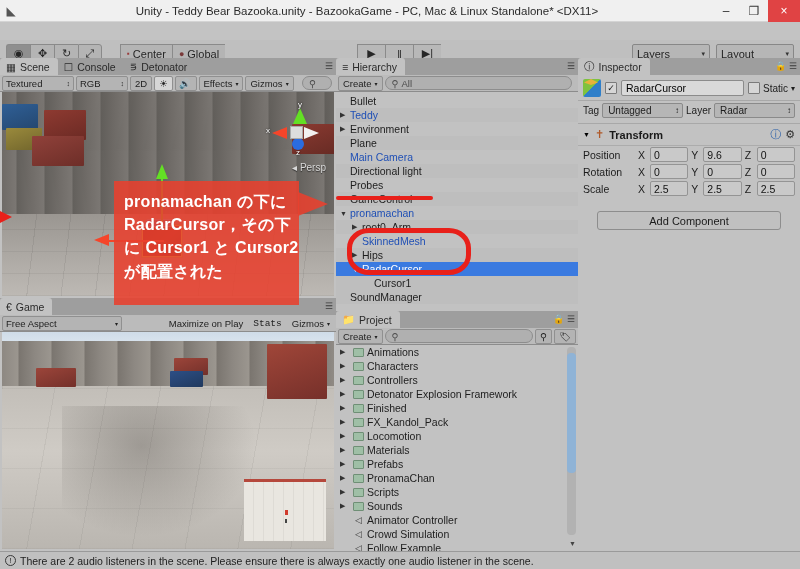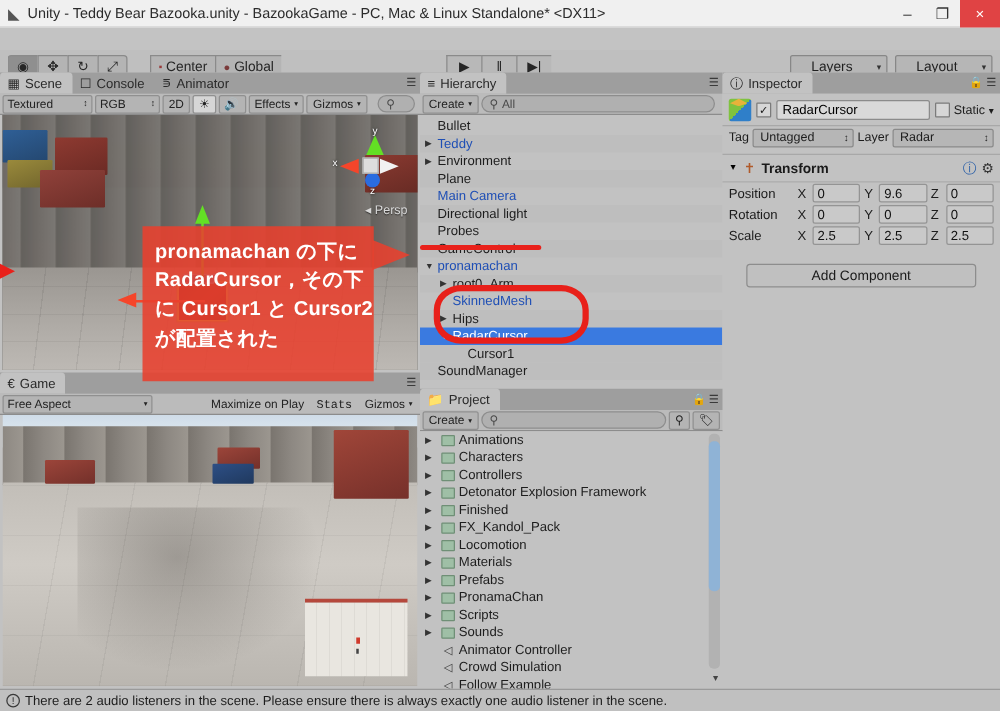--- a/index.html
+++ b/index.html
@@ -15,21 +15,21 @@
   .titlebar {
     position: absolute; top:0; left:0; width:800px; height:22px;
     background: #f0f0f0; display:flex; align-items:center;
     border-bottom: 1px solid #d4d4d4;
   }
   .title-icon {
     width:22px; height:22px; display:flex; align-items:center; justify-content:center;
     color:#555; font-size:12px;
   }
   .title-text {
-    flex:1; font-size:11.5px; color:#2b2b2b;
+    flex:1; text-align:center; font-size:11.5px; color:#2b2b2b;
     white-space:nowrap; overflow:hidden;
   }
   .win-btns { display:flex; height:22px; }
   .win-btn {
     width:28px; height:22px; display:flex; align-items:center; justify-content:center;
     font-size:12px; color:#333;
   }
   .win-btn.close { background:#e04344; color:#fff; width:32px; }
 
   
@@ -55,21 +55,21 @@
   }
   .tool-group .tbtn:first-child { border-radius:3px 0 0 3px; background:#8f8f8f; }
   .tool-group .tbtn:last-child { border-right-width:1px; border-radius:0 3px 3px 0; }
   .pivot-group { margin-left:18px; display:flex; }
   .pivot-group .tbtn { padding:0 6px; gap:3px; }
   .play-group { position:absolute; left:357px; display:flex; }
   .play-group .tbtn { width:28px; background:#b8b8b8; }
   .right-group { position:absolute; right:6px; display:flex; gap:6px; }
   .dd {
     height:20px; background:#b6b6b6; border:1px solid #878787; border-radius:2px;
-    display:flex; align-items:center; padding:0 4px 0 16px; min-width:78px;
+    display:flex; align-items:center; padding:0 4px 0 4px; min-width:78px;
     justify-content:space-between; font-size:11px; color:#1f1f1f;
   }
   .dd .caret { font-size:7px; color:#333; margin-left:8px; }
 
   
   .panel { position:absolute; background:#c2c2c2; }
   .tabstrip {
     height:17px; background:#9e9e9e; display:flex; align-items:flex-end;
     position:relative;
   }
@@ -358,21 +358,21 @@
       <div class="tab active">
         <span>▦</span>
         <span>Scene</span>
       </div>
       <div class="tab">
         <span>☐</span>
         <span>Console</span>
       </div>
       <div class="tab">
         <span>⋾</span>
-        <span>Animator</span>
+        <span>Detonator</span>
       </div>
       <div class="tab-menu">☰</div>
     </div>
     <div class="subbar">
       <div class="sfield" style="width:72px;">
         <span>Textured</span>
         <span style="font-size:7px;">↕</span>
       </div>
       <div class="sfield" style="width:52px;">
         <span>RGB</span>

